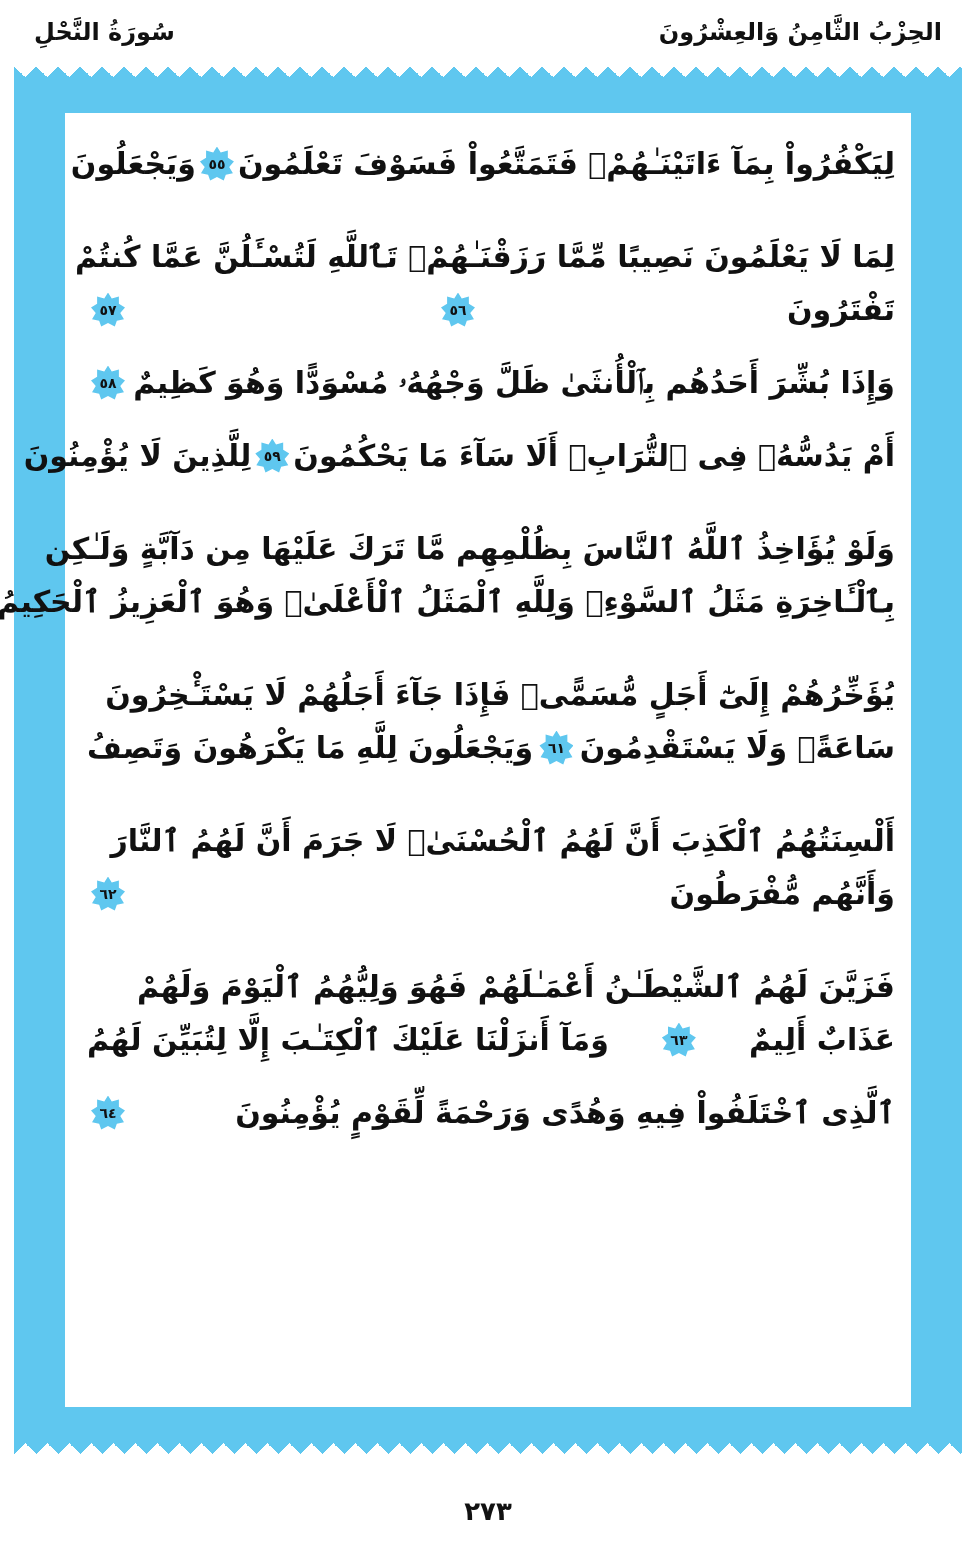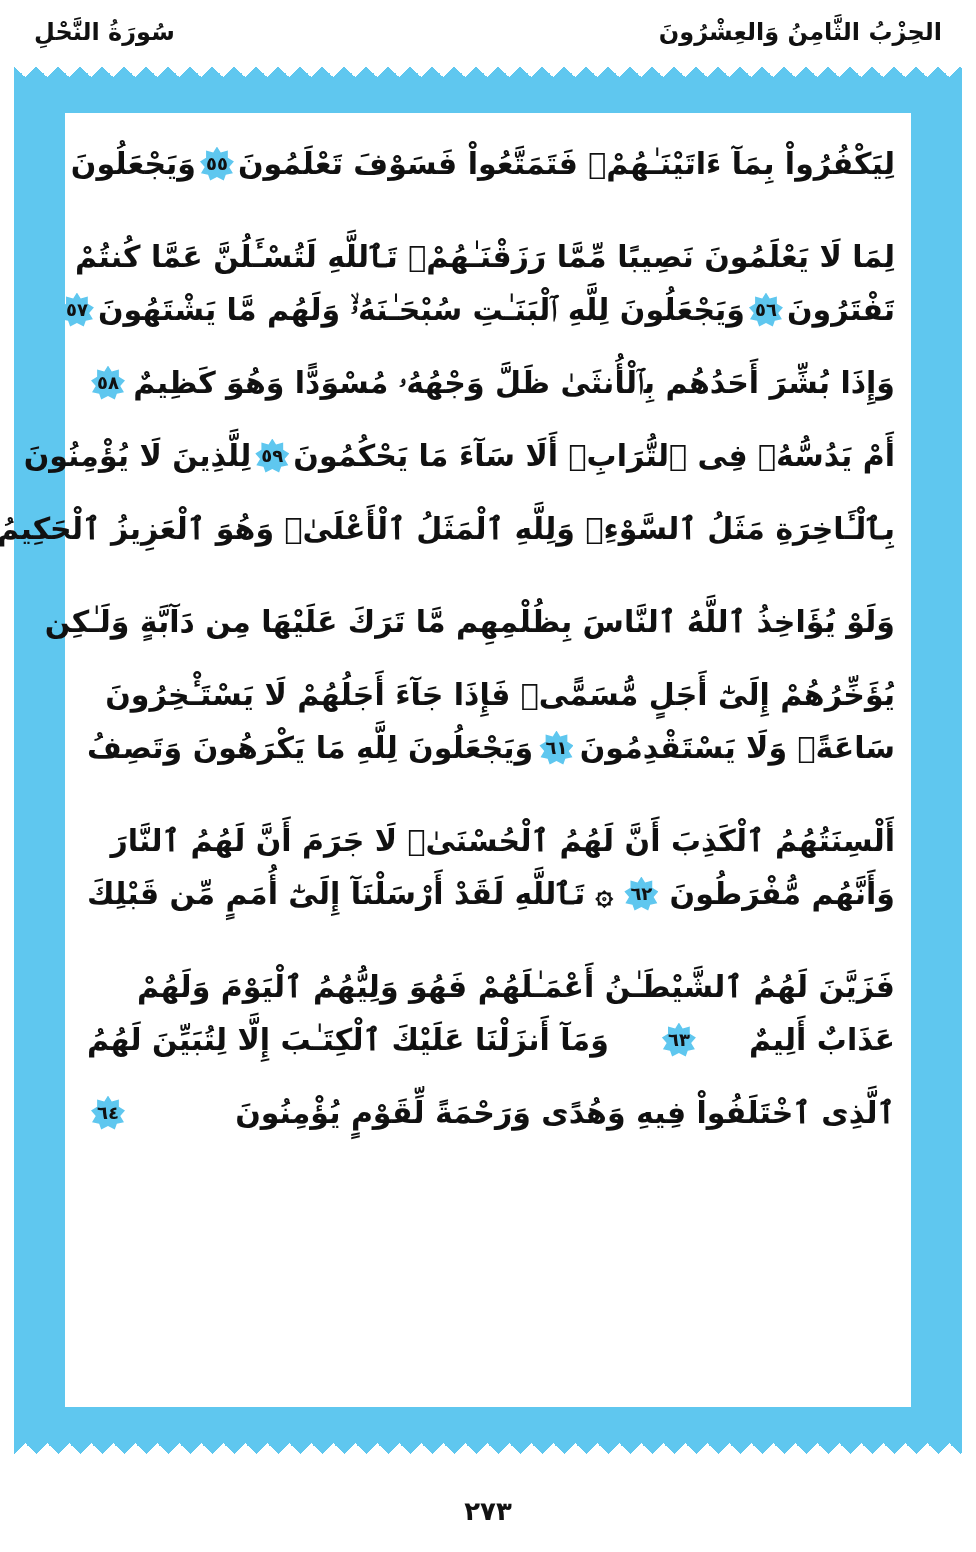--- a/index.html
+++ b/index.html
@@ -135,21 +135,21 @@
   .ayah-mark {
     display: inline-flex;
     align-items: center;
     justify-content: center;
     width: 34px;
     height: 34px;
     margin: 0 4px;
     flex: none;
     position: relative;
     color: #111111;
-    font-size: 18px;
+    font-size: 14px;
     font-weight: bold;
     font-family: "DejaVu Sans", sans-serif;
   }
   .ayah-mark .star {
     position: absolute;
     inset: 0;
     background: #5fc7ef;
     clip-path: polygon(
       50% 0%, 61% 18%, 82% 12%, 82% 33%, 100% 44%,
       86% 60%, 97% 79%, 76% 83%, 70% 100%, 50% 90%,
@@ -207,68 +207,66 @@
           </div>
           <div class="line stretch">
             <span class="seg">لِمَا لَا يَعْلَمُونَ نَصِيبًا مِّمَّا رَزَقْنَـٰهُمْۗ تَٱللَّهِ لَتُسْـَٔلُنَّ عَمَّا كُنتُمْ</span>
           </div>
           <div class="line">
             <span class="seg">تَفْتَرُونَ</span>
             <span class="ayah-mark">
               <span class="star"></span>
               <span class="num">٥٦</span>
             </span>
-            <span class="seg">وَيَجْعَلُونَ لِلَّهِ ٱلْبَنَـٰتِ سُبْحَـٰنَهُۥۙ وَلَهُم مَّا يَشْتَهُونَ</span>
             <span class="ayah-mark">
               <span class="star"></span>
               <span class="num">٥٧</span>
             </span>
           </div>
           <div class="line">
             <span class="seg">وَإِذَا بُشِّرَ أَحَدُهُم بِٱلْأُنثَىٰ ظَلَّ وَجْهُهُۥ مُسْوَدًّا وَهُوَ كَظِيمٌ</span>
             <span class="ayah-mark">
               <span class="star"></span>
               <span class="num">٥٨</span>
             </span>
           </div>
           <div class="line">
             <span class="seg">أَمْ يَدُسُّهُۥ فِى ٱلتُّرَابِۗ أَلَا سَآءَ مَا يَحْكُمُونَ</span>
             <span class="ayah-mark">
               <span class="star"></span>
               <span class="num">٥٩</span>
             </span>
             <span class="seg">لِلَّذِينَ لَا يُؤْمِنُونَ</span>
           </div>
+          <div class="line stretch">
+            <span class="seg">وَلَوْ يُؤَاخِذُ ٱللَّهُ ٱلنَّاسَ بِظُلْمِهِم مَّا تَرَكَ عَلَيْهَا مِن دَآبَّةٍ وَلَـٰكِن</span>
+          </div>
           <div class="line">
             <span class="seg">بِٱلْـَٔاخِرَةِ مَثَلُ ٱلسَّوْءِۖ وَلِلَّهِ ٱلْمَثَلُ ٱلْأَعْلَىٰۚ وَهُوَ ٱلْعَزِيزُ ٱلْحَكِيمُ</span>
           </div>
           <div class="line stretch">
-            <span class="seg">وَلَوْ يُؤَاخِذُ ٱللَّهُ ٱلنَّاسَ بِظُلْمِهِم مَّا تَرَكَ عَلَيْهَا مِن دَآبَّةٍ وَلَـٰكِن</span>
-          </div>
-          <div class="line stretch">
             <span class="seg">يُؤَخِّرُهُمْ إِلَىٰٓ أَجَلٍ مُّسَمًّىۖ فَإِذَا جَآءَ أَجَلُهُمْ لَا يَسْتَـْٔخِرُونَ</span>
           </div>
           <div class="line">
             <span class="seg">سَاعَةًۖ وَلَا يَسْتَقْدِمُونَ</span>
             <span class="ayah-mark">
               <span class="star"></span>
               <span class="num">٦١</span>
             </span>
             <span class="seg">وَيَجْعَلُونَ لِلَّهِ مَا يَكْرَهُونَ وَتَصِفُ</span>
           </div>
           <div class="line stretch">
             <span class="seg">أَلْسِنَتُهُمُ ٱلْكَذِبَ أَنَّ لَهُمُ ٱلْحُسْنَىٰۖ لَا جَرَمَ أَنَّ لَهُمُ ٱلنَّارَ</span>
           </div>
           <div class="line">
             <span class="seg">وَأَنَّهُم مُّفْرَطُونَ</span>
             <span class="ayah-mark">
               <span class="star"></span>
               <span class="num">٦٢</span>
             </span>
-            <span class="seg">۞ تَٱللَّهِ لَقَدْ أَرْسَلْنَآ إِلَىٰٓ أُمَمٍ مِّن قَبْلِكَ</span>
           </div>
           <div class="line stretch">
             <span class="seg">فَزَيَّنَ لَهُمُ ٱلشَّيْطَـٰنُ أَعْمَـٰلَهُمْ فَهُوَ وَلِيُّهُمُ ٱلْيَوْمَ وَلَهُمْ</span>
           </div>
           <div class="line">
             <span class="seg">عَذَابٌ أَلِيمٌ</span>
             <span class="ayah-mark">
               <span class="star"></span>
               <span class="num">٦٣</span>
             </span>

